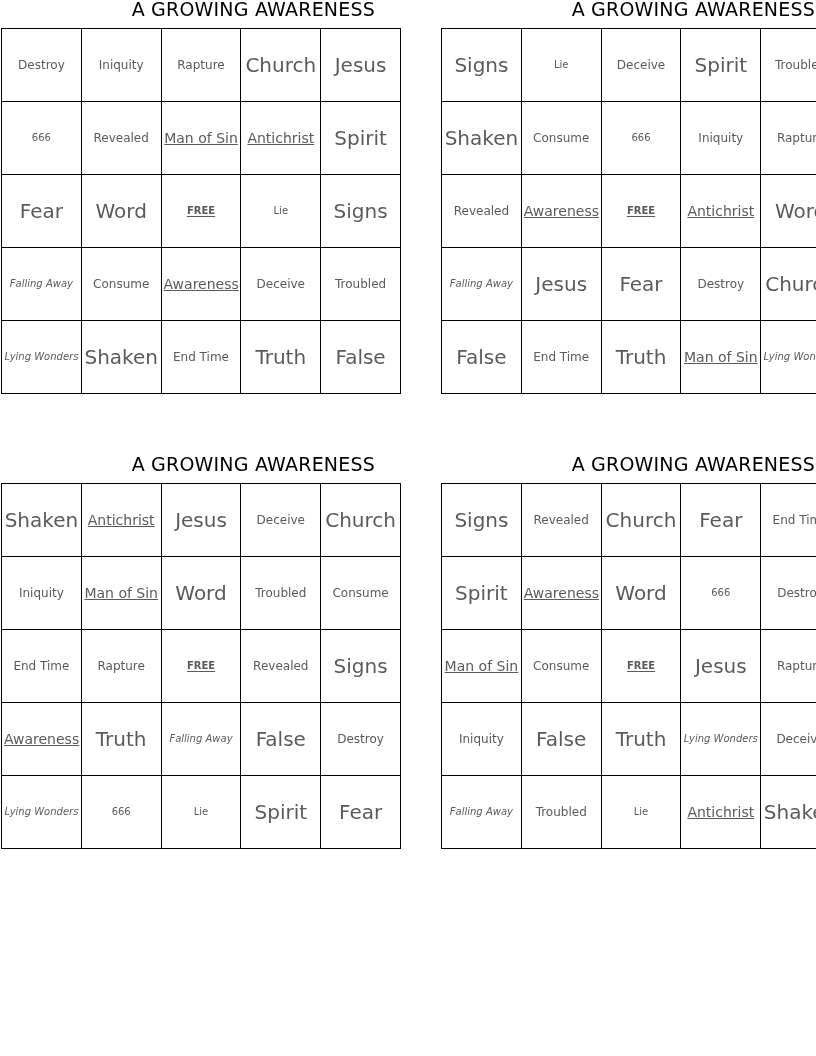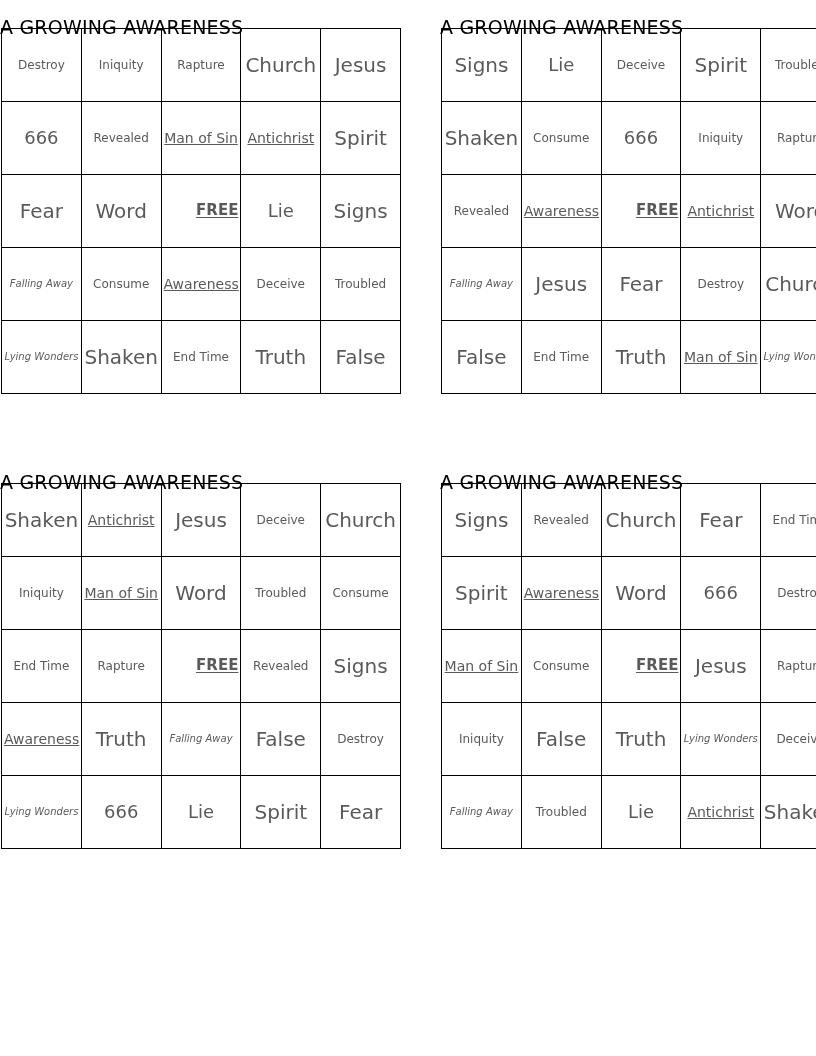--- a/index.html
+++ b/index.html
@@ -30,24 +30,23 @@
   .card.col-left  { left: 0px; }
   .card.col-right { left: 440px; }
   .card.row-top    { top: 0px; }
   .card.row-bottom { top: 455px; }
 
   .card-title {
     font-family: "DejaVu Sans", "Liberation Sans", sans-serif;
     font-size: 19px;
     font-weight: 400;
     color: #000000;
-    text-align: left;
+    text-align: right;
     letter-spacing: 0.2px;
     line-height: 1;
-    padding-top: 18px;
     padding-bottom: 0;
     height: 28px;
     box-sizing: border-box;
     white-space: nowrap;
   }
 
   .bingo-grid {
     margin-left: 1px;
     border-collapse: collapse;
     table-layout: fixed;
@@ -64,33 +63,32 @@
     vertical-align: middle;
     color: #5a5a5a;
     font-family: "DejaVu Sans", "Liberation Sans", sans-serif;
     line-height: 1.05;
     overflow: hidden;
     word-break: keep-all;
     white-space: nowrap;
   }
 
   
-  .bingo-grid td.sz-xl { font-size: 18px; }
+  .bingo-grid td.sz-xl { font-size: 10px; }
   .bingo-grid td.sz-lg { font-size: 20px; }
   .bingo-grid td.sz-md { font-size: 12px; }
   .bingo-grid td.sz-sm { font-size: 14px; text-decoration: underline; }
   .bingo-grid td.sz-xs { font-size: 10px; font-style: italic; }
 
   .bingo-grid td.free {
-    font-size: 15px;
+    font-size: 10px;
     font-weight: 600;
     text-decoration: underline;
     text-underline-offset: 2px;
     color: #5a5a5a;
-    text-align: right;
   }
 </style>
 </head>
 <body>
 
 <div id="sheet">
 
 <div class="card col-left row-top">
       <div class="card-title">A GROWING AWARENESS</div>
       <table class="bingo-grid">

